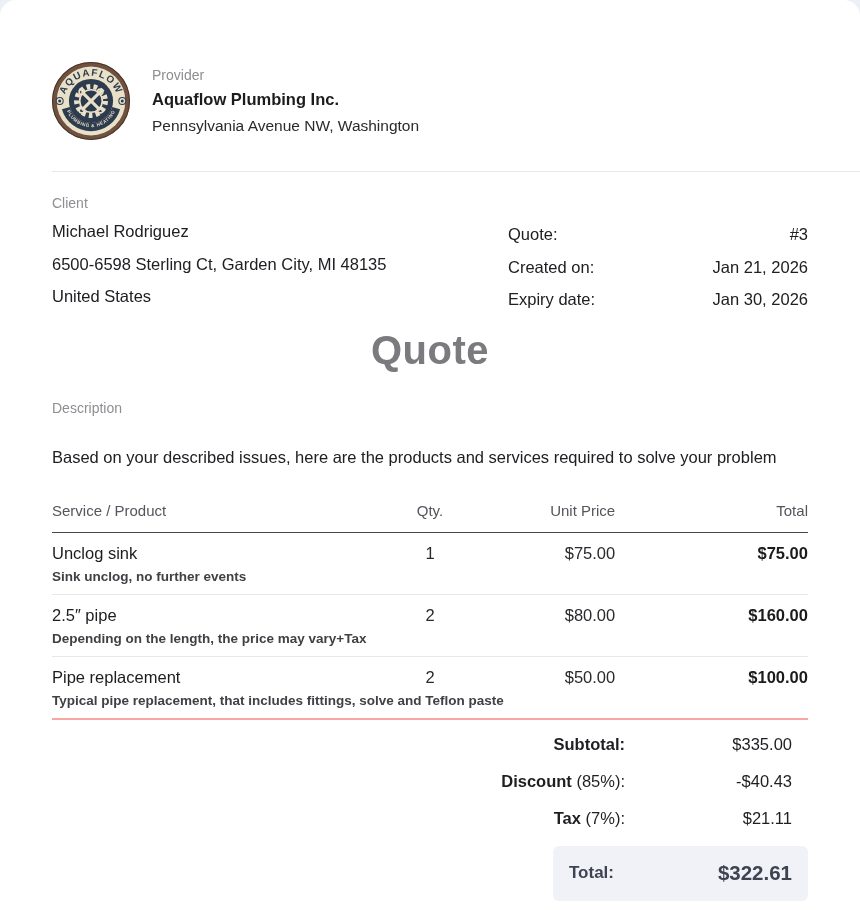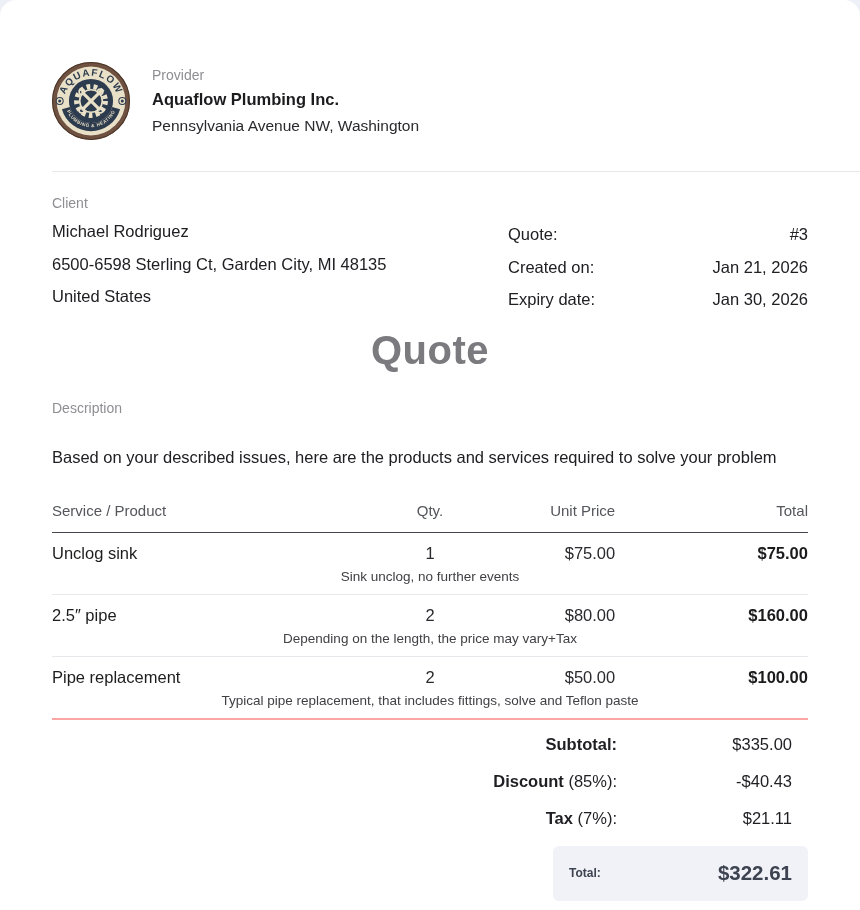--- a/index.html
+++ b/index.html
@@ -65,41 +65,41 @@
     padding-bottom: 13px;
     font-size: 15px;
     color: #54565c;
     border-bottom: 1.5px solid #46484d;
   }
   .table-row { padding: 11px 0 10px; border-bottom: 1px solid #e8e8ec; }
   .table-row.last { border-bottom: 2px solid #fca5a5; }
   .row-name { font-size: 16.5px; color: #1d1d1f; }
   .row-qty, .row-unit { font-size: 16.5px; color: #2a2a2e; }
   .row-total { font-size: 16.5px; font-weight: 700; color: #1b1b1d; }
-  .row-line2 { display: flex; justify-content: center; margin-top: 6px; }
+  .row-line2 { display: flex; justify-content: flex-start; margin-top: 6px; font-weight: bold; }
   .row-desc { font-size: 13.5px; color: #404045; }
   .row-tax { font-size: 13.5px; color: #404045; }
 
   
   .totals { margin-top: 6px; }
   .totals-row {
     display: flex; justify-content: flex-end; align-items: baseline;
-    padding: 9px 16px 9px 0; font-size: 16.5px; color: #1f1f23; gap: 8px;
+    padding: 9px 16px 9px 0; font-size: 16.5px; color: #1f1f23;
   }
   .totals-row .t-label b { font-weight: 700; }
   .totals-row .t-value { width: 167px; text-align: right; }
   .total-box {
     margin-top: 9px; margin-left: auto;
     width: 255px;
     background: #f1f2f7;
     border-radius: 6px;
     padding: 15px 16px 16px;
     display: flex; justify-content: space-between; align-items: center;
   }
-  .total-box .label { font-size: 12px; font-weight: 700; color: #3d4350; }
+  .total-box .label { font-size: 17px; font-weight: 700; color: #3d4350; }
   .total-box .value { font-size: 20.5px; font-weight: 700; color: #3d4350; }
 
   .bottom-partial-box {
     margin-top: 10px; margin-left: auto;
     width: 295px; height: 20px;
     background: #ffffff;
     border: 1px solid #d9dce1;
     border-bottom: none;
     border-radius: 8px 8px 0 0;
   }

